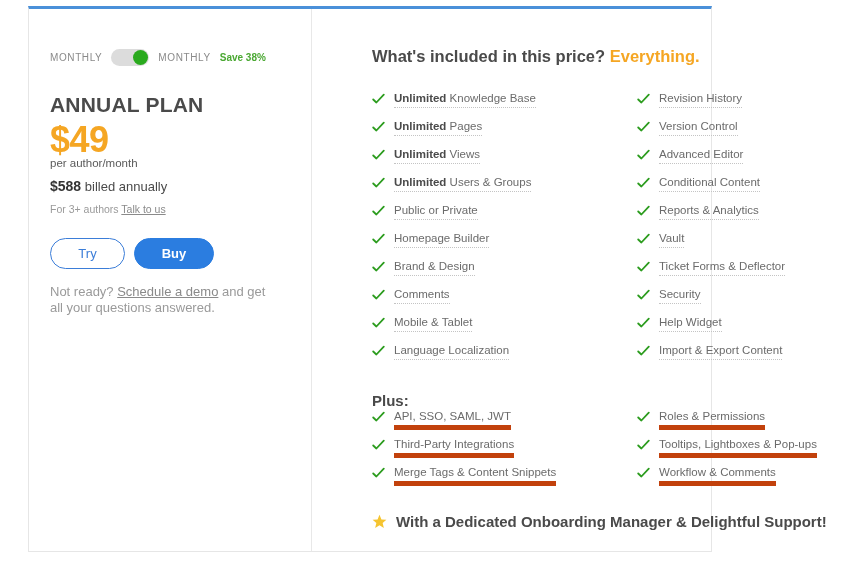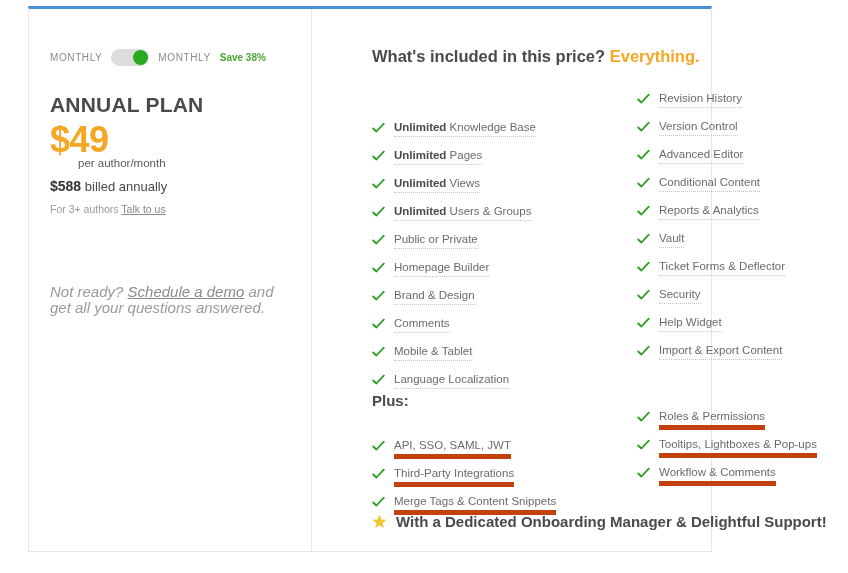--- a/index.html
+++ b/index.html
@@ -94,21 +94,20 @@
     font-weight: bold;
     color: #f5a623;
     letter-spacing: -0.5px;
   }
   #price-unit {
     position: absolute;
     left: 21px;
     top: 148px;
     font-size: 11.5px;
     color: #5a5a5a;
-    margin-left: 28px;
   }
   #billed-line {
     position: absolute;
     left: 21px;
     top: 169px;
     font-size: 13px;
     color: #4a4a4a;
   }
   #billed-line .amount {
     font-weight: bold;
@@ -157,24 +156,23 @@
     color: #ffffff;
     width: 80px;
     font-weight: bold;
   }
 
   #demo-note {
     position: absolute;
     left: 21px;
     top: 275px;
     width: 226px;
-    font-size: 15px;
+    font-size: 13px;
     line-height: 16px;
     color: #9a9a9a;
-    font-style: italic;
   }
   #demo-note .inline-link { color: #8a8a8a; }
 
   
   #features-panel {
     position: absolute;
     left: 283px;
     top: 0;
     right: 0;
     height: 100%;
@@ -195,21 +193,21 @@
     left: 60px;
     width: 700px;
   }
   #main-features { top: 82px; }
   #plus-features { top: 400px; }
 
   .feature-col {
     position: absolute;
     top: 0;
   }
-  .col-left  { left: 0; margin-top: 29px; }
+  .col-left  { left: 0; }
   .col-right { left: 265px; }
 
   .feature-item {
     display: flex;
     align-items: flex-start;
     height: 28px;
     cursor: pointer;
   }
   .check-icon {
     width: 13px;
@@ -289,20 +287,24 @@
     <div id="price-unit">per author/month</div>
 
     <div id="billed-line">
       <span class="amount">$588</span><span> billed annually</span>
     </div>
 
     <div id="authors-line">
       <span>For 3+ authors </span><span class="inline-link">Talk to us</span>
     </div>
 
+    <div id="cta-row">
+      <div class="cta-btn" id="try-button">Try</div>
+      <div class="cta-btn" id="buy-button">Buy</div>
+    </div>
 
     <div id="demo-note">
       <span>Not ready? </span><span class="inline-link">Schedule a demo</span><span> and get all your questions answered.</span>
     </div>
   </div>
 
   <div id="features-panel">
 
     <div id="features-heading">
       <span>What's included in this price? </span><span class="accent">Everything.</span>

